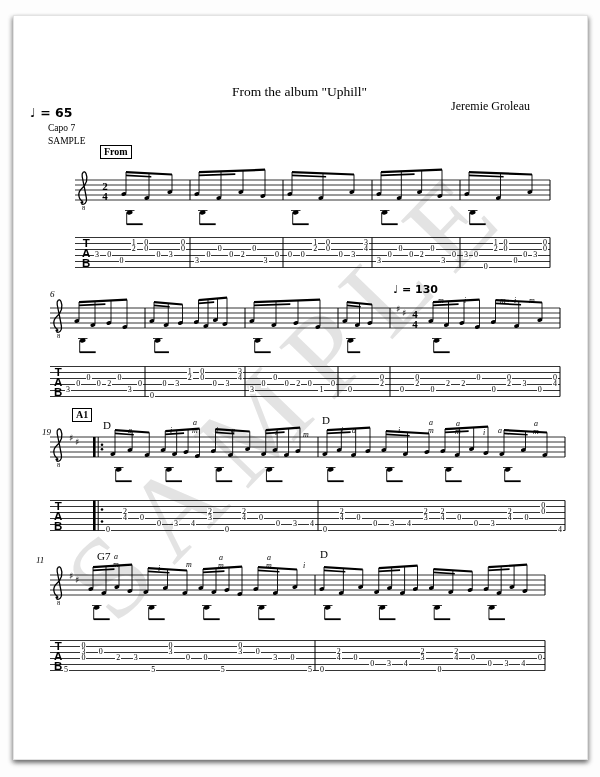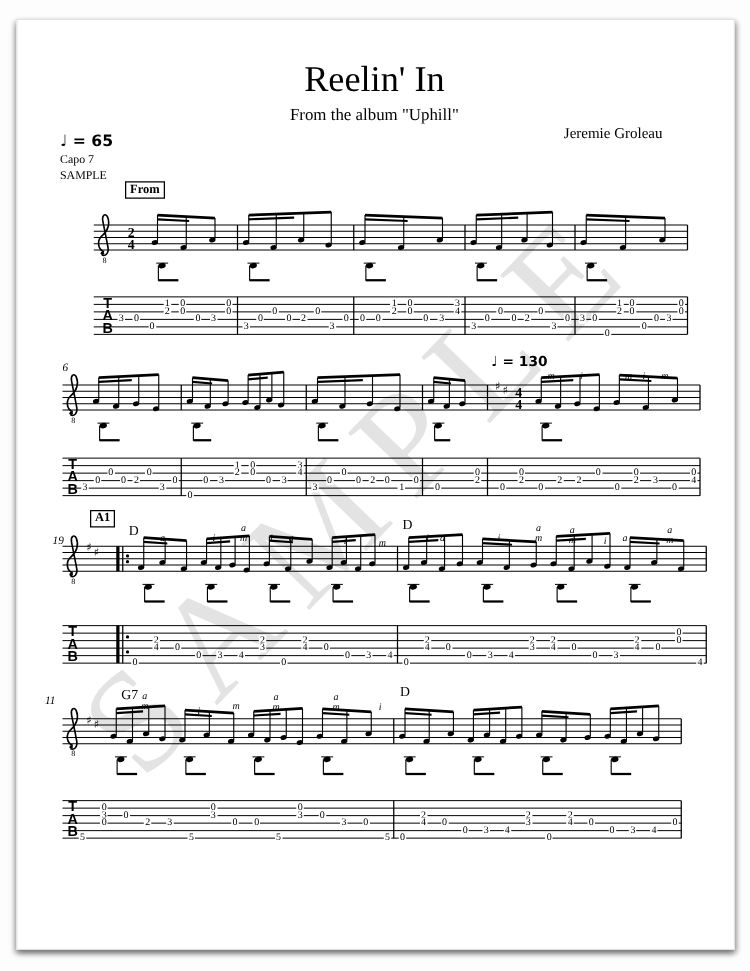--- a/index.html
+++ b/index.html
@@ -8,21 +8,21 @@
   .sheet{position:absolute;left:13px;top:15px;width:573px;height:743px;background:#fff;
          border:1px solid #e3e3e3;z-index:0;
          box-shadow:0 3px 5px rgba(0,0,0,.40),-2px 2px 4px rgba(0,0,0,.16),2px 2px 4px rgba(0,0,0,.16);}
   .watermark{position:absolute;left:288px;top:392px;transform:translate(-50%,-50%) rotate(-46deg);
          font-size:116px;letter-spacing:20px;color:#e3e3e3;white-space:nowrap;z-index:1;
          font-family:"Liberation Serif","DejaVu Serif",serif;}
   .hdr{position:absolute;z-index:2;}
   .title{left:13px;width:573px;top:49px;text-align:center;font-size:29px;line-height:30px;}
   .subtitle{left:13px;width:573px;top:84px;text-align:center;font-size:13.5px;}
   .composer{right:70px;top:99px;font-size:12px;}
-  .tempo1{left:48px;top:105px;font-size:12.5px;font-weight:bold;font-family:"DejaVu Sans","Liberation Sans",sans-serif;}
+  .tempo1{left:30px;top:105px;font-size:12.5px;font-weight:bold;font-family:"DejaVu Sans","Liberation Sans",sans-serif;}
   .capo{left:48px;top:123px;font-size:9.5px;}
   .tuning{left:48px;top:136px;font-size:9.5px;}
   .ann{position:absolute;z-index:2;line-height:1;}
   .boxlabel{border:1px solid #000;padding:1px 3px;font-weight:bold;font-size:10px;background:#fff;}
   .chord{font-size:11px;}
   .mnum{font-style:italic;font-size:9px;}
   .tempo{font-weight:bold;font-size:11px;font-family:"DejaVu Sans","Liberation Sans",sans-serif;}
   .finger{font-style:italic;font-size:8px;text-align:center;line-height:7.5px;}
   .finger span{display:block;}
   .tabnum{position:absolute;font-size:8px;line-height:8px;background:#fff;padding:0 1px;
@@ -32,21 +32,20 @@
   .tabletters span{display:block;}
   svg.music{position:absolute;z-index:2;overflow:visible;}
 </style>
 </head>
 <body>
 
 <div class="page">
   <div class="sheet"></div>
   <div class="watermark">SAMPLE</div>
 
-  <div class="hdr title">Reelin' In</div>
   <div class="hdr subtitle">From the album "Uphill"</div>
   <div class="hdr composer">Jeremie Groleau</div>
   <div class="hdr tempo1">♩ = 65</div>
   <div class="hdr capo">Capo 7</div>
   <div class="hdr tuning">SAMPLE</div>
 
   <div>
       <div class="ann boxlabel" style="left: 100px; top: 145px;">From</div>
       <svg width="481" height="70" class="music" style="left: 75px; top: 168px;">
         <line x1="0" y1="12" x2="475" y2="12" stroke="#000" stroke-width="0.8"></line>

